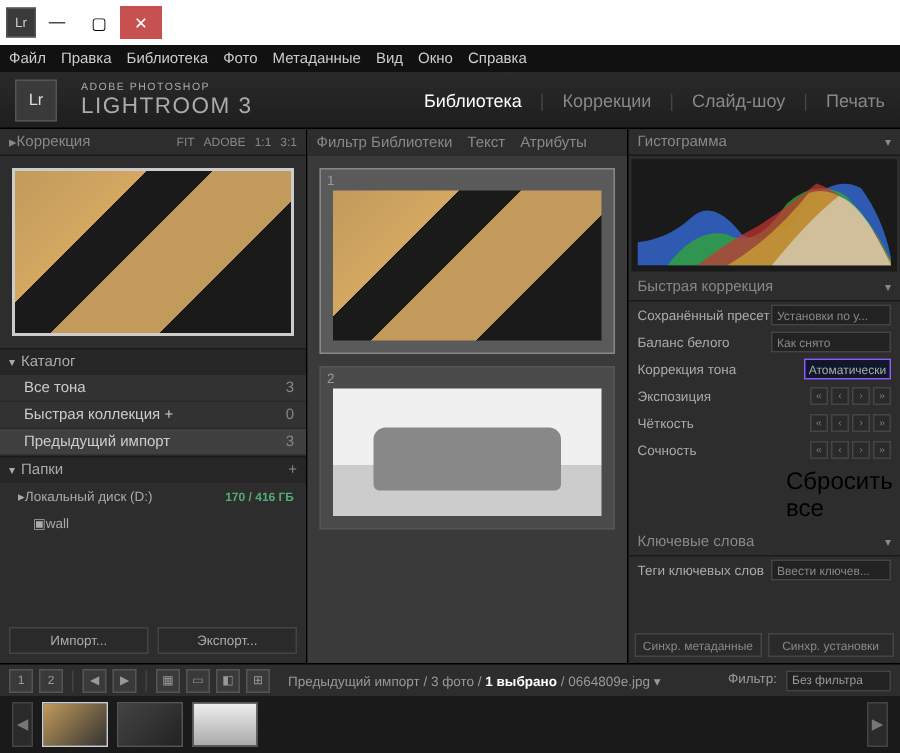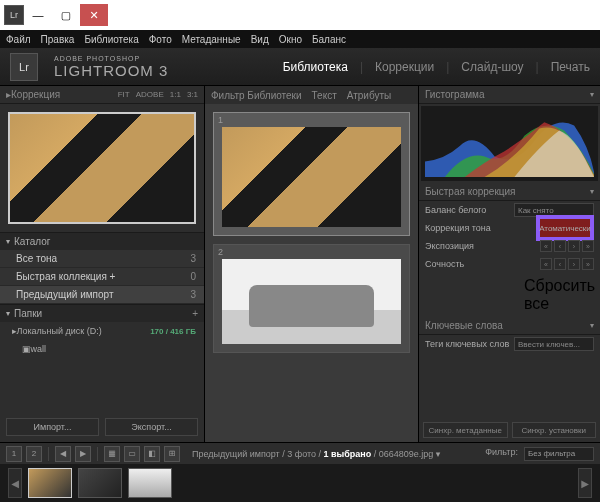--- a/index.html
+++ b/index.html
@@ -62,21 +62,21 @@
 .img1 { background: linear-gradient(135deg, #c29a5b 0%, #d4a862 30%, #1a1a1a 30%, #1a1a1a 45%, #c29a5b 45%, #c29a5b 70%, #1a1a1a 70%); }
 .img2 { height: 85px; background: linear-gradient(180deg, #f0f0f0 60%, #ccc 60%); position: relative; }
 .img2::after { content: ""; position: absolute; left: 15%; top: 30%; width: 70%; height: 50%; background: #888; border-radius: 8px 8px 4px 4px; }
 
 .histogram { height: 75px; padding: 4px; position: relative; background: #1a1a1a; margin: 2px; }
 .histo-svg { width: 100%; height: 100%; }
 
 .qd-row { height: 18px; display: flex; align-items: center; padding: 0 6px; font-size: 9px; color: #aaa; }
 .qd-row .lbl { flex: 1; }
 .qd-row .val { width: 80px; height: 14px; background: #222; border: 1px solid #444; font-size: 8px; padding: 0 3px; display: flex; align-items: center; color: #888; overflow: hidden; }
-.qd-row .btn-sm { width: 58px; height: 26px; background: #7f1d1d; border: 4px solid #8b5cf6; font-size: 8px; display: flex; align-items: center; justify-content: center; cursor: pointer; }
+.qd-row .btn-sm { width: 58px; height: 14px; background: #0f172a; border: 1px solid #8b5cf6; font-size: 8px; display: flex; align-items: center; justify-content: center; cursor: pointer; }
 .qd-ctrl { display: flex; gap: 2px; }
 .qd-ctrl span { width: 12px; height: 12px; background: #2a2a2a; border: 1px solid #444; font-size: 7px; display: flex; align-items: center; justify-content: center; color: #777; cursor: pointer; }
 .reset-row { display: flex; justify-content: flex-end; padding: 4px 6px; }
 
 .toolbar { height: 22px; background: #2d2d2d; display: flex; align-items: center; padding: 0 6px; gap: 4px; font-size: 9px; color: #999; border-top: 1px solid #000; }
 .tb-btn { width: 16px; height: 16px; background: #3a3a3a; border: 1px solid #555; display: flex; align-items: center; justify-content: center; font-size: 8px; cursor: pointer; color: #999; }
 .tb-sep { width: 1px; height: 14px; background: #444; margin: 0 2px; }
 .tb-status { margin-left: 8px; }
 .tb-status .bold { color: #fff; font-weight: bold; }
 .tb-right { margin-left: auto; display: flex; align-items: flex-start; gap: 6px; }
@@ -106,21 +106,21 @@
 </div>
 
 <div class="menubar">
     <span>Файл</span>
     <span>Правка</span>
     <span>Библиотека</span>
     <span>Фото</span>
     <span>Метаданные</span>
     <span>Вид</span>
     <span>Окно</span>
-    <span>Баланс</span>
+    <span>Справка</span>
   </div>
 
 <div class="header">
   <div class="logo-badge">Lr</div>
   <div class="logo-text">
     <div class="brand">ADOBE PHOTOSHOP</div>
     <div class="prod">LIGHTROOM 3</div>
   </div>
   <div class="modules">
       <span class="active">Библиотека</span>
@@ -220,29 +220,42 @@
         <path d="M60,65 Q90,48 115,18 Q135,12 155,38 L170,63 L170,65 Z" fill="#ccaa33" opacity="0.7"></path>
         <path d="M90,65 Q115,35 135,20 Q150,25 165,55 L170,65 Z" fill="#ddd" opacity="0.6"></path>
       </svg>
     </div>
 
     <div class="panel-header" style="justify-content:flex-end">
       <span>Быстрая коррекция</span>
         <span class="tri">&nbsp;▾</span>
     </div>
     <div class="qd-row">
+      <span class="lbl">Сохранённый пресет</span>
+      <span class="val">Установки по у...</span>
+    </div>
+    <div class="qd-row">
       <span class="lbl">Баланс белого</span>
       <span class="val">Как снято</span>
     </div>
     <div class="qd-row">
       <span class="lbl">Коррекция тона</span>
       <span class="btn-sm">Атоматически</span>
     </div>
     <div class="qd-row">
       <span class="lbl">Экспозиция</span>
+      <span class="qd-ctrl">
+          <span>«</span>
+          <span>‹</span>
+          <span>›</span>
+          <span>»</span>
+        </span>
+    </div>
+    <div class="qd-row">
+      <span class="lbl">Чёткость</span>
       <span class="qd-ctrl">
           <span>«</span>
           <span>‹</span>
           <span>›</span>
           <span>»</span>
         </span>
     </div>
     <div class="qd-row">
       <span class="lbl">Сочность</span>
       <span class="qd-ctrl">

